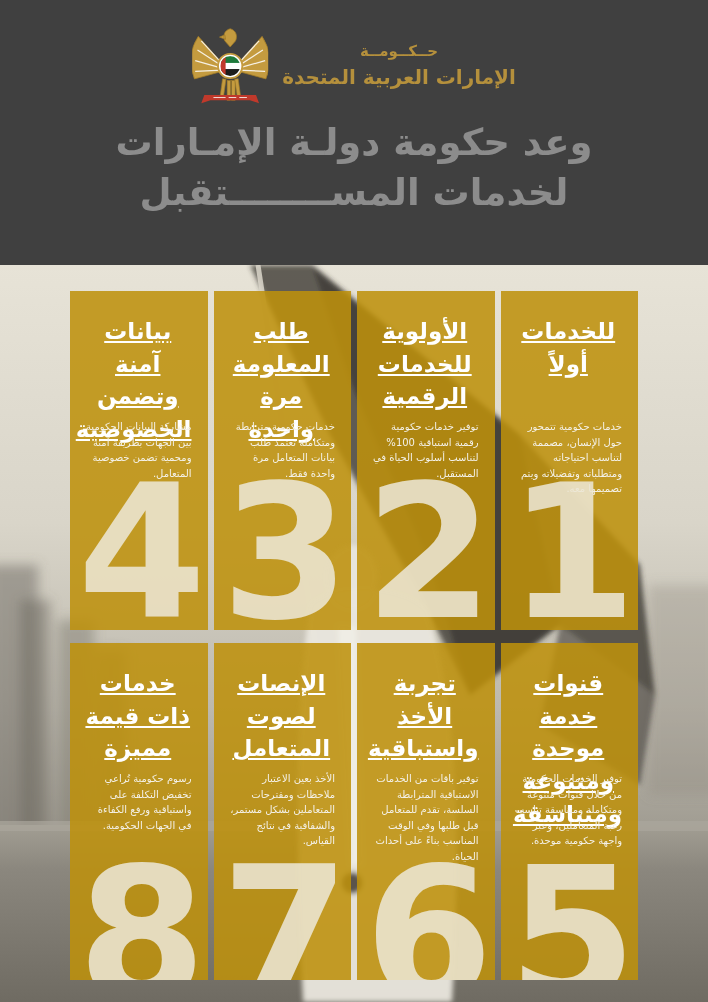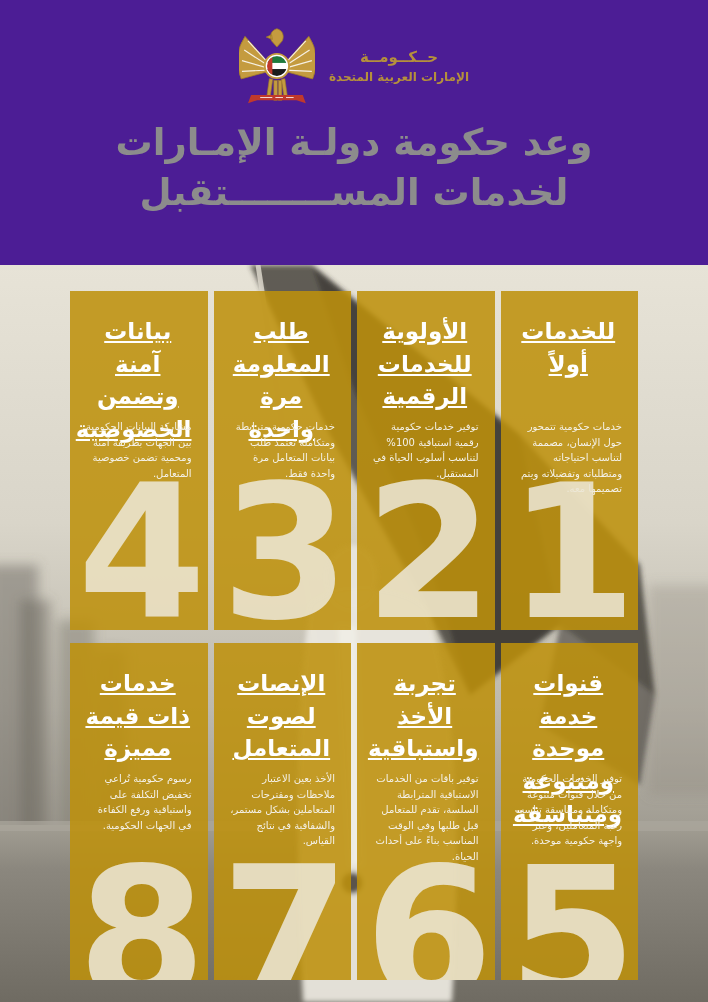--- a/index.html
+++ b/index.html
@@ -2,28 +2,28 @@
 <html lang="ar" dir="rtl"><head>
 <meta charset="utf-8">
 <style>
   html,body{margin:0;padding:0;background:#666;}
   .page{
     position:relative;width:708px;height:1002px;margin:0 auto;
     background:#fff;overflow:hidden;
     font-family:"DejaVu Sans",sans-serif;
   }
   
-  .header{position:absolute;top:0;left:0;width:708px;height:265px;background:#4c1d95;z-index:3;}
+  .header{position:absolute;top:0;left:0;width:708px;height:265px;background:#404040;z-index:3;}
   .logo-block{
     position:absolute;top:24px;left:50%;transform:translateX(-50%);
     display:flex;flex-direction:row-reverse;align-items:center;gap:14px;
   }
   .logo-text{text-align:center;color:#b5903c;font-weight:bold;line-height:1.5;}
   .logo-text .l1{font-size:15px;letter-spacing:1px;}
-  .logo-text .l2{font-size:12px;}
+  .logo-text .l2{font-size:20px;}
   .main-title{
     position:absolute;top:118px;left:0;width:100%;
     text-align:center;color:#8c8c8c;font-weight:bold;
     font-size:37px;line-height:1.35;white-space:pre-line;
   }
   
   .photo{position:absolute;top:265px;left:0;width:708px;height:737px;z-index:1;}
   
   .grid{position:absolute;left:70px;top:291px;width:568px;z-index:2;direction:rtl;}
   .row{display:grid;grid-template-columns:repeat(4,1fr);gap:6px;}

